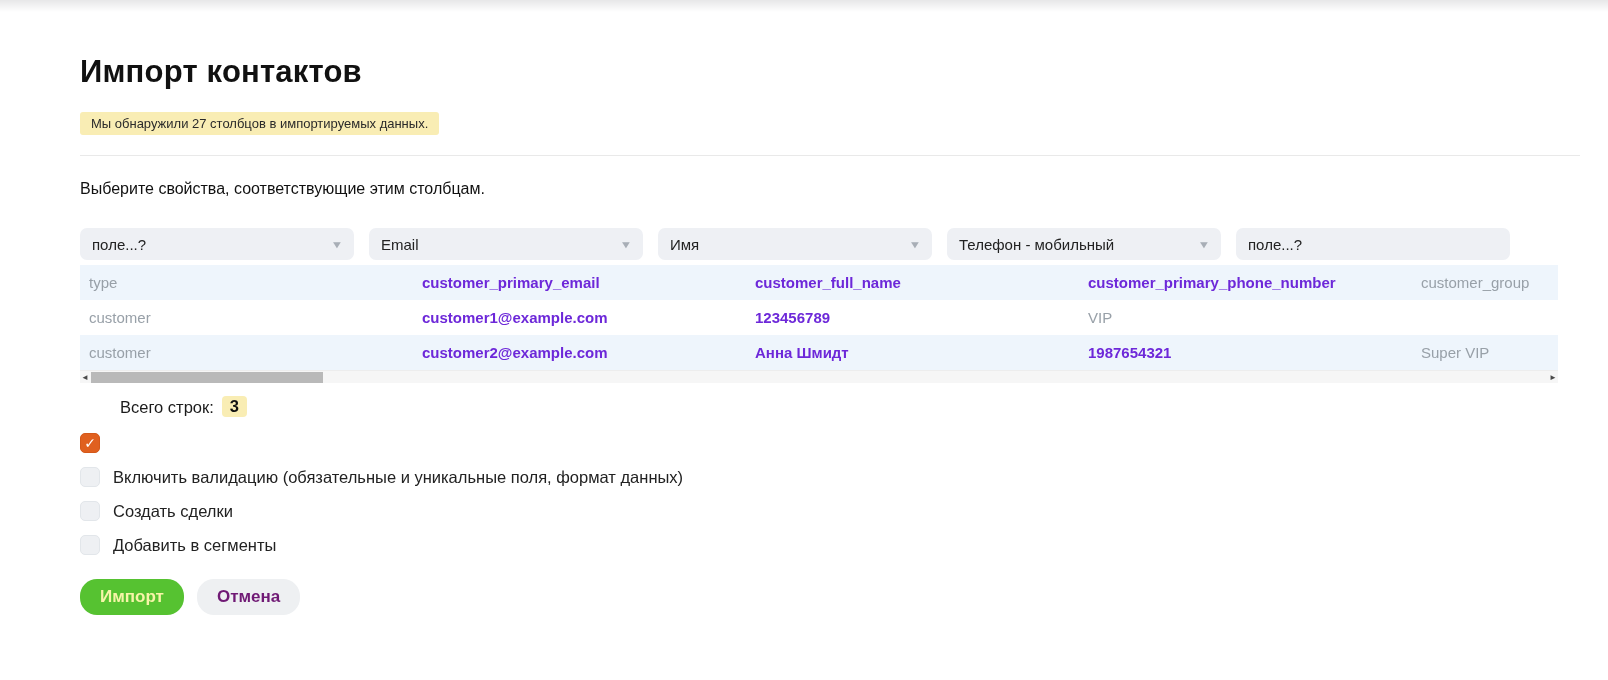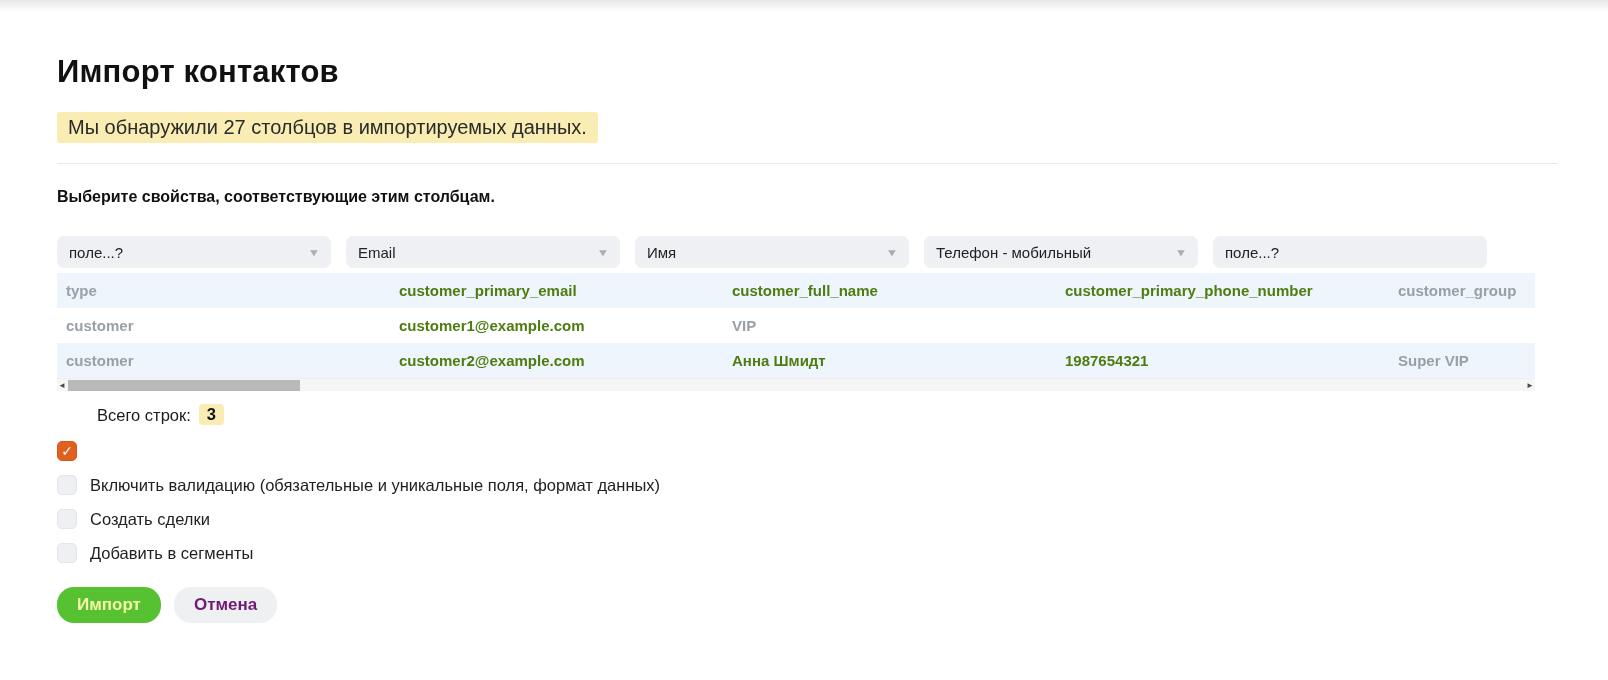--- a/index.html
+++ b/index.html
@@ -4,58 +4,58 @@
 <style>
   * { box-sizing: border-box; margin: 0; padding: 0; }
   html, body { width: 1608px; height: 680px; background: #ffffff; overflow: hidden; }
   body { font-family: "Liberation Sans", "DejaVu Sans", sans-serif; color: #1e1e1e; position: relative; }
 
   .top-edge {
     position: absolute; top: 0; left: 0; width: 100%; height: 12px;
     background: linear-gradient(to bottom, #e7e7e8, rgba(255,255,255,0)); pointer-events: none;
   }
 
-  .page { padding-left: 57px; }
+  .page { padding-left: 80px; }
 
   .page-title {
     margin-top: 54px;
     font-size: 31px; font-weight: 700; letter-spacing: 0.2px; color: #111;
   }
 
   .alert {
     display: inline-block; margin-top: 22px;
     background: #f9edb4; border-radius: 3px;
-    padding: 4px 11px; font-size: 20px; color: #2a2a2a;
+    padding: 4px 11px; font-size: 13px; color: #2a2a2a;
   }
 
   .divider { margin-top: 20px; width: 1500px; height: 1px; background: #e9e9e9; border: none; }
 
-  .subtitle { margin-top: 24px; font-size: 16px; font-weight: 700; color: #111; }
+  .subtitle { margin-top: 24px; font-size: 16px; font-weight: 400; color: #111; }
 
   .scroll-zone { margin-top: 30px; width: 1478px; overflow: hidden; }
 
   .selects-row { display: flex; width: 1665px; }
   .select-box {
     width: 274px; height: 32px; margin-right: 15px; flex: 0 0 auto;
     background: #eef0f4; border-radius: 7px;
     display: flex; align-items: center; justify-content: space-between;
     padding: 0 12px; cursor: pointer;
   }
   .select-box .value { font-size: 15px; color: #222; white-space: nowrap; }
   .select-box .chevron { font-size: 10px; color: #a8aeb6; transform: scaleX(1.3); }
 
   .preview-table { margin-top: 5px; width: 1665px; }
   .p-row { display: flex; height: 35px; align-items: center; width: 1665px; }
   .p-row.striped { background: #eef5fc; }
   .p-cell {
     width: 333px; flex: 0 0 auto; padding-left: 9px;
     font-size: 15px; white-space: nowrap; overflow: hidden;
   }
-  .p-cell.muted { color: #98a0a8; font-weight: 700; }
-  .p-cell.strong { color: #4d7c0f; font-weight: 700; }
+  .p-cell.muted { color: #98a0a8; font-weight: 400; }
+  .p-cell.strong { color: #6d28d9; font-weight: 700; }
 
   .hscrollbar {
     width: 1478px; height: 13px; background: #f6f6f6;
     position: relative; border-top: 1px solid #ededed;
   }
   .hscrollbar .arrow {
     position: absolute; top: 0; width: 10px; height: 13px;
     font-size: 8px; line-height: 13px; color: #4a4a4a; text-align: center; cursor: pointer;
   }
   .hscrollbar .arrow.left { left: 0; }
@@ -136,20 +136,21 @@
       <div class="p-row striped">
         <div class="p-cell muted">type</div>
         <div class="p-cell strong">customer_primary_email</div>
         <div class="p-cell strong">customer_full_name</div>
         <div class="p-cell strong">customer_primary_phone_number</div>
         <div class="p-cell muted">customer_group</div>
       </div>
       <div class="p-row">
         <div class="p-cell muted">customer</div>
         <div class="p-cell strong">customer1@example.com</div>
+        <div class="p-cell strong">123456789</div>
         <div class="p-cell muted">VIP</div>
       </div>
       <div class="p-row striped">
         <div class="p-cell muted">customer</div>
         <div class="p-cell strong">customer2@example.com</div>
         <div class="p-cell strong">Анна Шмидт</div>
         <div class="p-cell strong">1987654321</div>
         <div class="p-cell muted">Super VIP</div>
       </div>
     </div>

